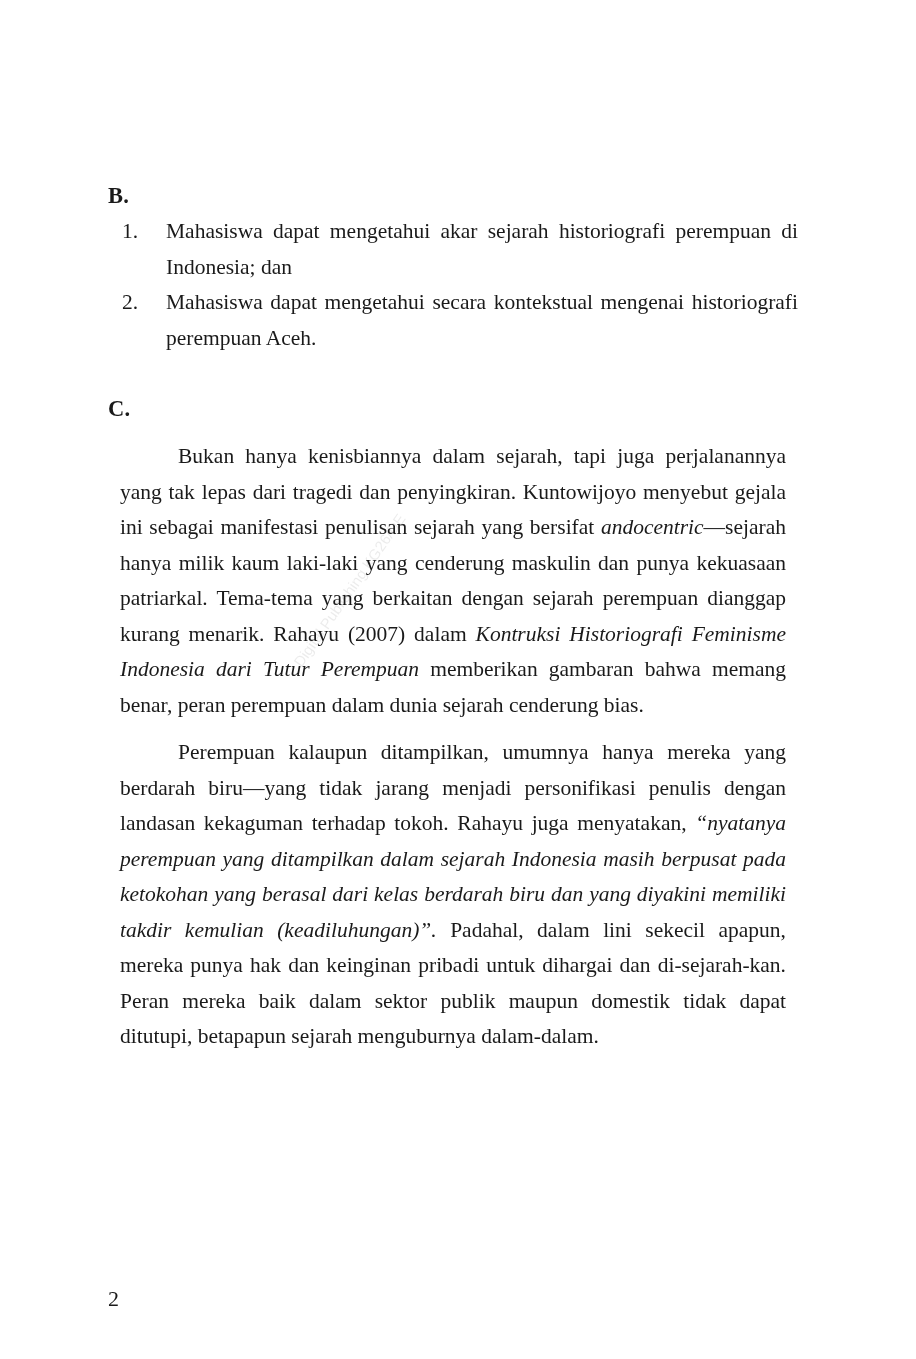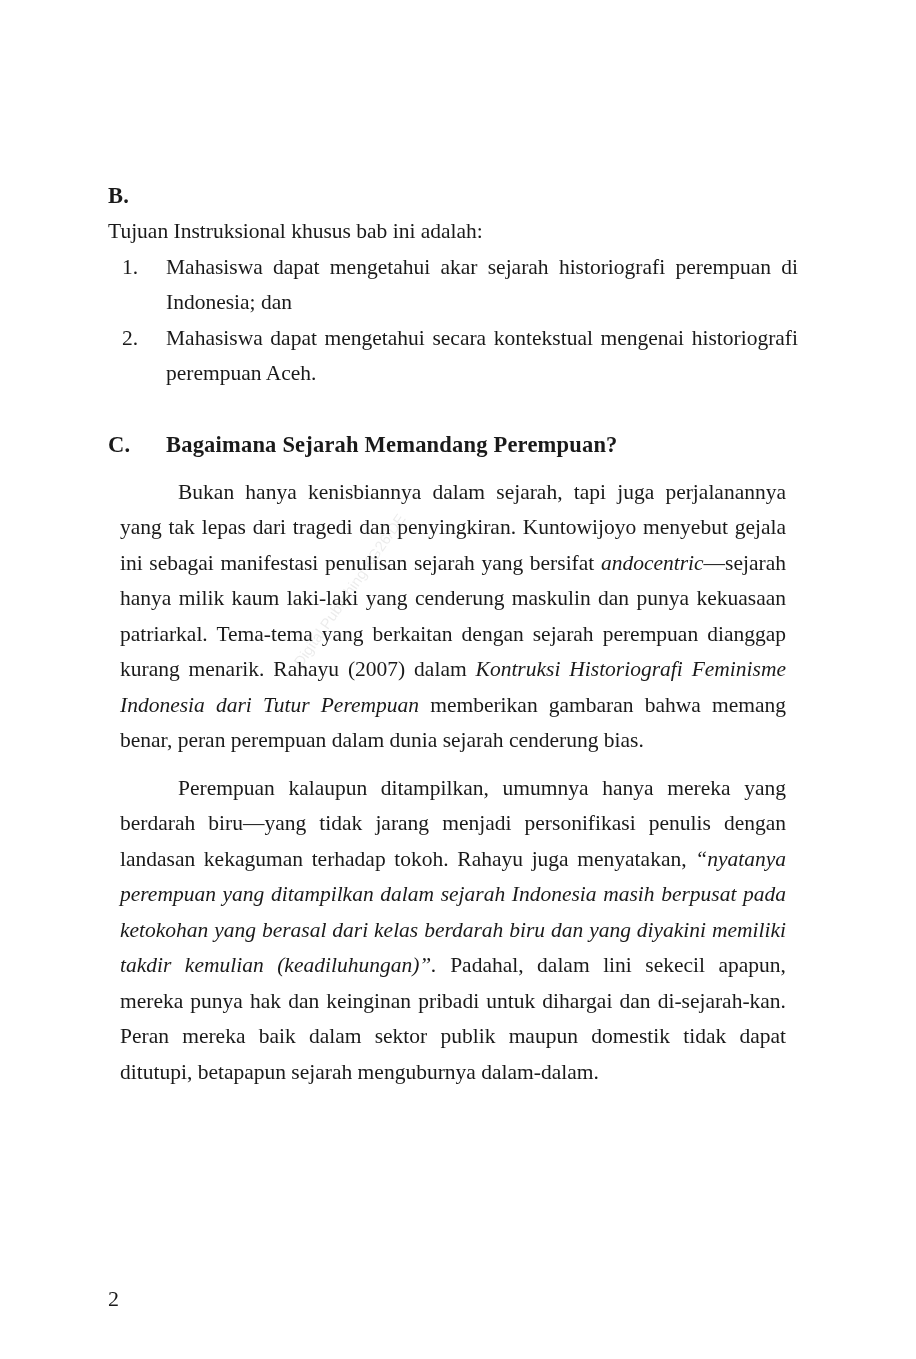--- a/index.html
+++ b/index.html
@@ -40,36 +40,34 @@
 </head>
 <body>
 
 <div class="page">
   <div class="watermark">Digital Publishing KG26/DE</div>
 
   <div class="content">
     <h2 class="heading">
       <span class="letter">B.</span>
     </h2>
-    <p class="intro">Tujuan Instruksional khusus bab ini adalah:</p>
     <ol class="objectives">
       <li>
         <span class="num">1.</span>
         <span class="txt">Mahasiswa dapat mengetahui akar sejarah historiografi perempuan di Indonesia; dan</span>
       </li>
       <li>
         <span class="num">2.</span>
         <span class="txt">Mahasiswa dapat mengetahui secara kontekstual mengenai historiografi perempuan Aceh.</span>
       </li>
     </ol>
 
     <div class="spacer"></div>
 
     <h2 class="heading">
       <span class="letter">C.</span>
-      <span>Bagaimana Sejarah Memandang Perempuan?</span>
     </h2>
     <p class="para"><span>Bukan hanya kenisbiannya dalam sejarah, tapi juga perjalanannya yang tak lepas dari tragedi dan penyingkiran. Kuntowijoyo menyebut gejala ini sebagai manifestasi penulisan sejarah yang bersifat </span><em>andocentric</em><span>—sejarah hanya milik kaum laki-laki yang cenderung maskulin dan punya kekuasaan patriarkal. Tema-tema yang berkaitan dengan sejarah perempuan dianggap kurang menarik. Rahayu (2007) dalam </span><em>Kontruksi Historiografi Feminisme Indonesia dari Tutur Perempuan</em><span> memberikan gambaran bahwa memang benar, peran perempuan dalam dunia sejarah cenderung bias.</span></p>
     <p class="para"><span>Perempuan kalaupun ditampilkan, umumnya hanya mereka yang berdarah biru—yang tidak jarang menjadi personifikasi penulis dengan landasan kekaguman terhadap tokoh. Rahayu juga menyatakan, </span><em>“nyatanya perempuan yang ditampilkan dalam sejarah Indonesia masih berpusat pada ketokohan yang berasal dari kelas berdarah biru dan yang diyakini memiliki takdir kemulian (keadiluhungan)”.</em><span> Padahal, dalam lini sekecil apapun, mereka punya hak dan keinginan pribadi untuk dihargai dan di-sejarah-kan. Peran mereka baik dalam sektor publik maupun domestik tidak dapat ditutupi, betapapun sejarah menguburnya dalam-dalam.</span></p>
   </div>
 
   <div class="page-number">2</div>
 </div>
 
 </body></html>

